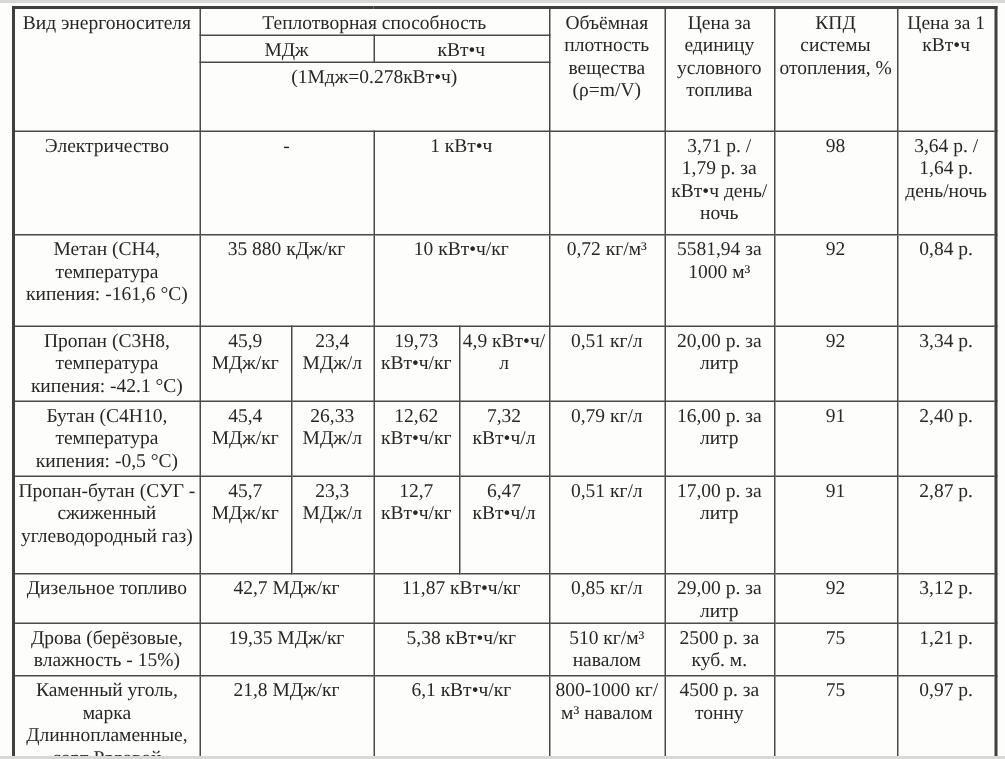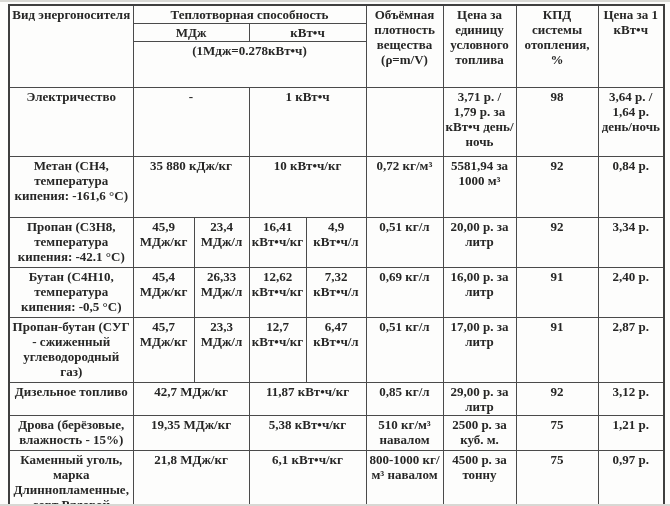--- a/index.html
+++ b/index.html
@@ -9,21 +9,20 @@
     font-family: "Liberation Serif", "DejaVu Serif", serif;
   }
   .page {
     position: relative;
     width: 670px; height: 506px;
     background: #fdfdfc;
     border-top: 2px solid #d8d8d4;
     border-bottom: 2px solid #d8d8d4;
     box-sizing: border-box;
     overflow: hidden;
-    font-weight: bold;
   }
   table.energy {
     position: absolute;
     left: 8px; top: 2px;
     border-collapse: collapse;
     table-layout: fixed;
     width: 655px;
     border: 2px solid #3f3f3f;
   }
   table.energy td {
@@ -100,35 +99,35 @@
       <td>0,72 кг/м³</td>
       <td>5581,94 за 1000 м³</td>
       <td>92</td>
       <td>0,84 р.</td>
     </tr>
 
     <tr class="r2">
       <td>Пропан (C3H8, температура кипения: -42.1 °C)</td>
       <td>45,9 МДж/кг</td>
       <td>23,4 МДж/л</td>
-      <td>16,41 кВт•ч/кг</td>
+      <td>19,73 кВт•ч/кг</td>
       <td>4,9 кВт•ч/л</td>
       <td>0,51 кг/л</td>
       <td>20,00 р. за литр</td>
       <td>92</td>
       <td>3,34 р.</td>
     </tr>
 
     <tr class="r3">
       <td>Бутан (C4H10, температура кипения: -0,5 °C)</td>
       <td>45,4 МДж/кг</td>
       <td>26,33 МДж/л</td>
       <td>12,62 кВт•ч/кг</td>
       <td>7,32 кВт•ч/л</td>
-      <td>0,69 кг/л</td>
+      <td>0,79 кг/л</td>
       <td>16,00 р. за литр</td>
       <td>91</td>
       <td>2,40 р.</td>
     </tr>
 
     <tr class="r4">
       <td>Пропан-бутан (СУГ - сжиженный углеводородный газ)</td>
       <td>45,7 МДж/кг</td>
       <td>23,3 МДж/л</td>
       <td>12,7 кВт•ч/кг</td>

